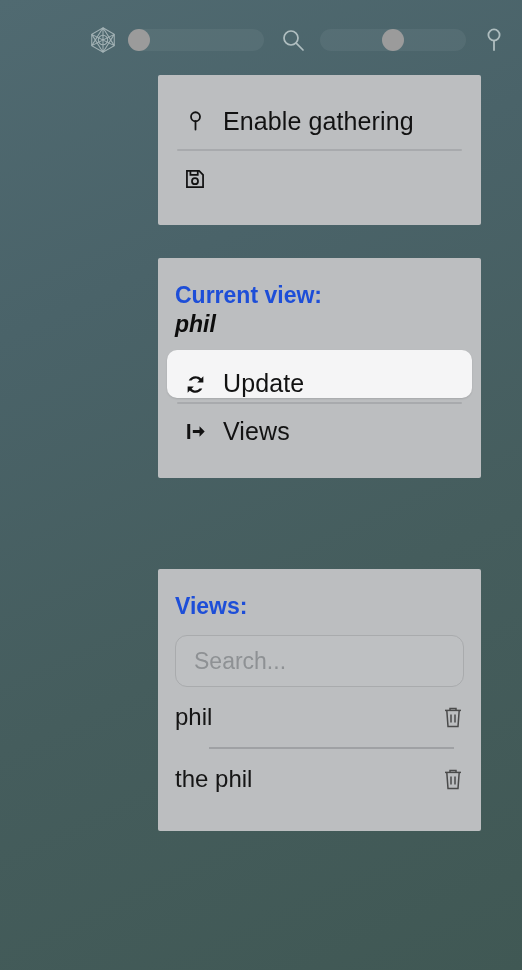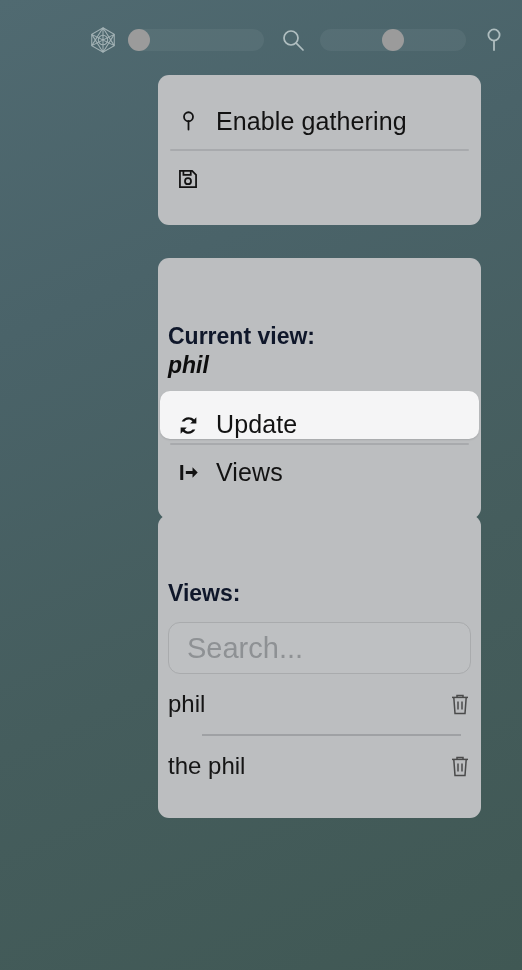--- a/index.html
+++ b/index.html
@@ -62,26 +62,26 @@
   }
   #search-icon-bar { margin-left: 16px; }
   #pin-icon-bar    { margin-left: 18px; width: 20px; height: 26px; }
 
   
   .panel {
     position: absolute;
     left: 158px;
     width: 323px;
     background: #bcbec0;
-    border-radius: 11px;
-    padding: 22px 10px;
+    border-radius: 2px;
+    padding: 22px 17px;
   }
   #panel-actions { top: 75px; }
   #panel-current { top: 258px; }
-  #panel-views   { top: 515px; }
+  #panel-views   { top: 569px; }
 
   
   .menu-row {
     display: flex;
     align-items: center;
     gap: 16px;
     height: 48px;
     padding: 0 8px;
     border-radius: 10px;
   }
@@ -111,23 +111,22 @@
     height: 2px;
     background: #a8aaad;
     margin: 4px 2px;
     border-radius: 1px;
   }
 
   
   .heading {
     font-size: 23px;
     font-weight: bold;
-    color: #0f172a;
+    color: #1d4ed8;
     line-height: 1.32;
-    margin-top: 41px;
   }
   .current-name {
     font-size: 23px;
     font-weight: bold;
     font-style: italic;
     color: #0d0d0d;
     line-height: 1.28;
     margin-bottom: 10px;
   }
 
@@ -136,21 +135,21 @@
 
   #search-input {
     display: block;
     width: 100%;
     height: 52px;
     border-radius: 12px;
     border: 1.5px solid #a9abad;
     background: rgba(255,255,255,0.045);
     padding: 0 18px;
     font-family: "Liberation Sans", sans-serif;
-    font-size: 29px;
+    font-size: 23px;
     color: #333;
     outline: none;
   }
   #search-input::placeholder { color: #8e9194; }
 
   .view-row {
     display: flex;
     align-items: center;
     justify-content: space-between;
     height: 60px;

